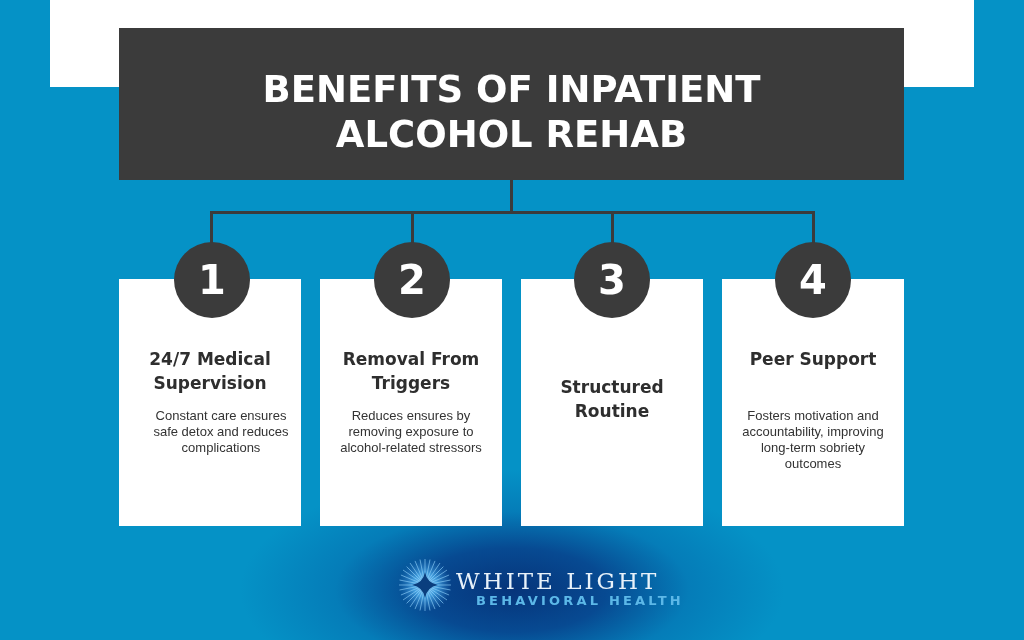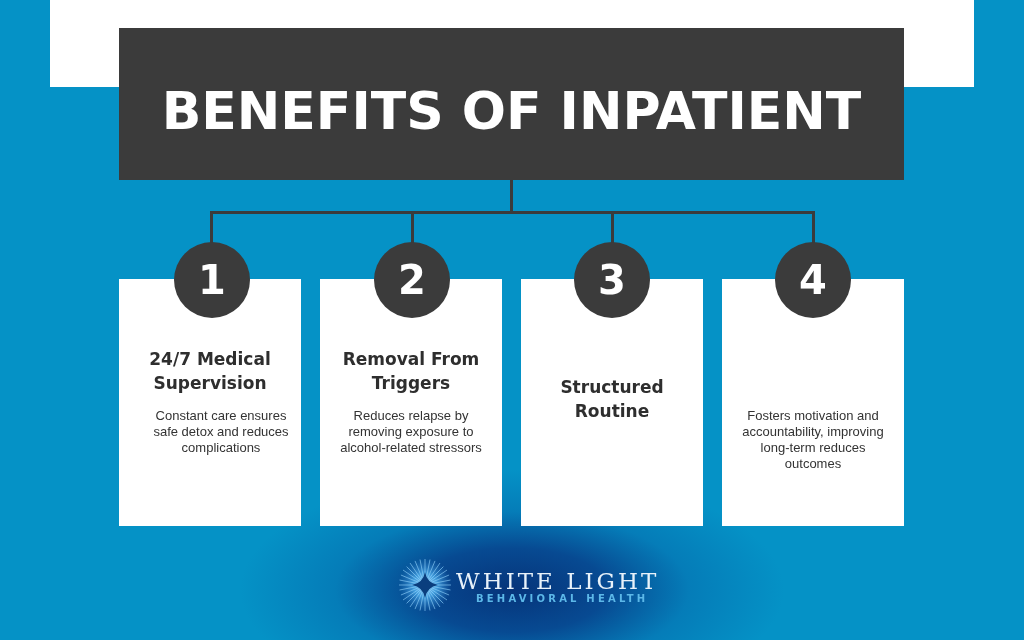--- a/index.html
+++ b/index.html
@@ -29,21 +29,21 @@
       background: #3B3B3B;
       display: flex;
       align-items: center;
       justify-content: center;
       text-align: center;
     }
     .title {
       color: #FFFFFF;
       font-family: "DejaVu Sans", "Liberation Sans", sans-serif;
       font-weight: bold;
-      font-size: 52px;
+      font-size: 37px;
       line-height: 45px;
       letter-spacing: 0px;
       text-transform: uppercase;
       margin-top: 15px;
     }
     .title span { display: block; }
     .line {
       position: absolute;
       background: #3B3B3B;
     }
@@ -102,58 +102,60 @@
       font-size: 23px;
       letter-spacing: 3px;
       color: #E8F2FA;
       white-space: nowrap;
     }
     .logo-sub {
       position: absolute;
       left: 78px; top: 35px;
       font-family: "DejaVu Sans", "Liberation Sans", sans-serif;
       font-weight: bold;
-      font-size: 10px;
+      font-size: 13px;
       letter-spacing: 3.2px;
       color: #5CB8E8;
       white-space: nowrap;
     }
   </style>
 </head>
 <body>
 
 <div class="glow"></div>
 <div class="white-panel"></div>
 
 <div class="title-box">
   <div class="title">
     <span>BENEFITS OF INPATIENT</span>
+    <span>ALCOHOL REHAB</span>
   </div>
 </div>
 
 <div class="line" style="left:510px; top:180px; width:3px; height:34px;"></div>
 <div class="line" style="left:210px; top:211px; width:605px; height:3px;"></div>
 <div class="line" style="left:210px; top:211px; width:3px; height:34px;"></div>
 <div class="line" style="left:411px; top:211px; width:3px; height:34px;"></div>
 <div class="line" style="left:611px; top:211px; width:3px; height:34px;"></div>
 <div class="line" style="left:812px; top:211px; width:3px; height:34px;"></div>
 
 <div class="card" style="left:119px;">
   <div class="heading" style="left:22px; right:22px;">24/7 Medical Supervision</div>
   <div class="body" style="top:129px; left:12px; right:12px;margin-left:22px;">Constant care ensures safe detox and reduces complications</div>
 </div>
 <div class="card" style="left:320px;padding-left:28px;">
   <div class="heading" style="left:14px; right:14px;">Removal From Triggers</div>
-  <div class="body" style="top:129px; left:10px; right:10px;">Reduces relapse by removing exposure to alcohol-related stressors</div>
+  <div class="body" style="top:129px; left:10px; right:10px;">Reduces ensures by removing exposure to alcohol-related stressors</div>
 </div>
 <div class="card" style="left:521px;">
   <div class="heading" style="left:30px; right:30px;margin-top:28px;">Structured Routine</div>
 </div>
 <div class="card" style="left:722px;">
-  <div class="body" style="top:129px; left:12px; right:12px;">Fosters motivation and accountability, improving long-term reduces outcomes</div>
+  <div class="heading">Peer Support</div>
+  <div class="body" style="top:129px; left:12px; right:12px;">Fosters motivation and accountability, improving long-term sobriety outcomes</div>
 </div>
 
 <div class="circle" style="left:174px; top:242px;">1</div>
 <div class="circle" style="left:374px; top:242px;">2</div>
 <div class="circle" style="left:574px; top:242px;">3</div>
 <div class="circle" style="left:775px; top:242px;">4</div>
 
 <div class="logo">
   <svg class="logo-icon" viewBox="0 0 54 54">
     <defs>

